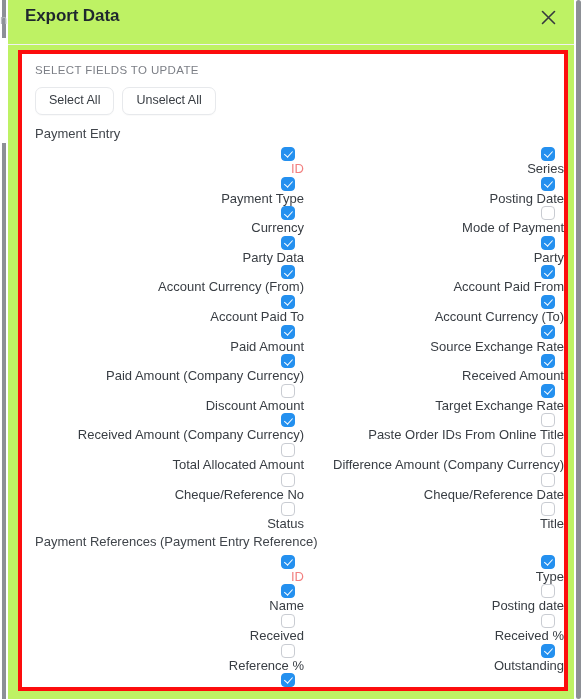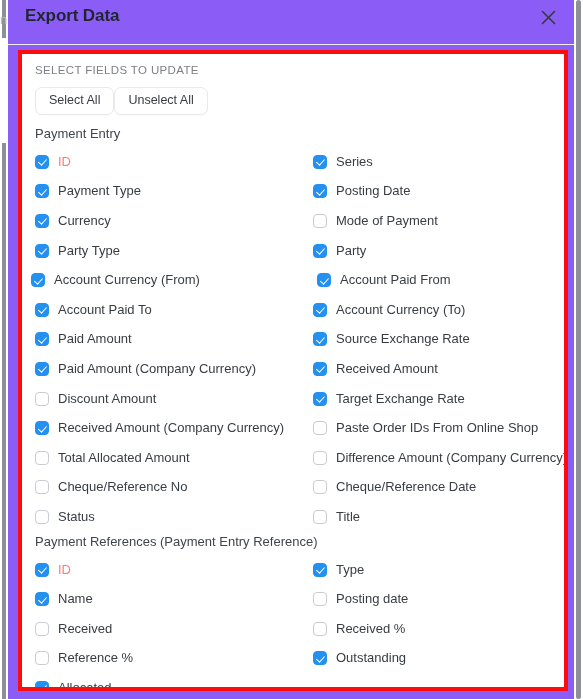--- a/index.html
+++ b/index.html
@@ -64,21 +64,21 @@
   .ghost-left  { left: 0px;  top: 12px; }
   .ghost-right { right: 10px; top: 12px; }
 
   
   .modal {
     position: absolute;
     left: 8px;
     top: 0;
     width: 566px;
     height: 699px;
-    background: #8b5cf6;
+    background: #bef264;
     box-sizing: border-box;
   }
 
   .modal-header {
     position: relative;
     height: 45px;
     border-bottom: 1px solid #f0f1f3;
     box-sizing: border-box;
   }
   .modal-title {
@@ -125,20 +125,21 @@
     letter-spacing: 0.35px;
     color: #7c7f86;
     text-transform: uppercase;
   }
 
   .btn-row {
     position: absolute;
     left: 13px;
     top: 33px;
     display: flex;
+    gap: 8px;
   }
   .pill-btn {
     font-family: "Liberation Sans", sans-serif;
     font-size: 12.5px;
     color: #383d43;
     background: #ffffff;
     border: 1px solid #e7e9ec;
     border-radius: 7px;
     padding: 6px 13px 7px;
     cursor: pointer;
@@ -161,25 +162,26 @@
   }
 
   .grid {
     display: grid;
     grid-template-columns: 282px 1fr;
     grid-auto-flow: row;
   }
 
   .cb-row {
     display: flex;
-    align-items: center;
+    align-items: flex-end;
     height: 29.6px;
     padding-left: 13px;
     box-sizing: border-box;
     cursor: pointer;
+    flex-direction: column;
   }
   .cb-row.col2 { padding-left: 9px; }
 
   .cbox {
     width: 14px;
     height: 14px;
     border-radius: 4px;
     border: 1px solid #c9ccd2;
     background: #ffffff;
     box-sizing: border-box;
@@ -269,21 +271,21 @@
           <div class="cb-row">
             <span class="cbox checked"></span>
             <span class="cb-label">Currency</span>
           </div>
           <div class="cb-row col2">
             <span class="cbox"></span>
             <span class="cb-label">Mode of Payment</span>
           </div>
           <div class="cb-row">
             <span class="cbox checked"></span>
-            <span class="cb-label">Party Type</span>
+            <span class="cb-label">Party Data</span>
           </div>
           <div class="cb-row col2">
             <span class="cbox checked"></span>
             <span class="cb-label">Party</span>
           </div>
           <div class="cb-row col2">
             <span class="cbox checked"></span>
             <span class="cb-label">Account Currency (From)</span>
           </div>
           <div class="cb-row">
@@ -321,21 +323,21 @@
           <div class="cb-row col2">
             <span class="cbox checked"></span>
             <span class="cb-label">Target Exchange Rate</span>
           </div>
           <div class="cb-row">
             <span class="cbox checked"></span>
             <span class="cb-label">Received Amount (Company Currency)</span>
           </div>
           <div class="cb-row col2">
             <span class="cbox"></span>
-            <span class="cb-label">Paste Order IDs From Online Shop</span>
+            <span class="cb-label">Paste Order IDs From Online Title</span>
           </div>
           <div class="cb-row">
             <span class="cbox"></span>
             <span class="cb-label">Total Allocated Amount</span>
           </div>
           <div class="cb-row col2">
             <span class="cbox"></span>
             <span class="cb-label">Difference Amount (Company Currency)</span>
           </div>
           <div class="cb-row">

